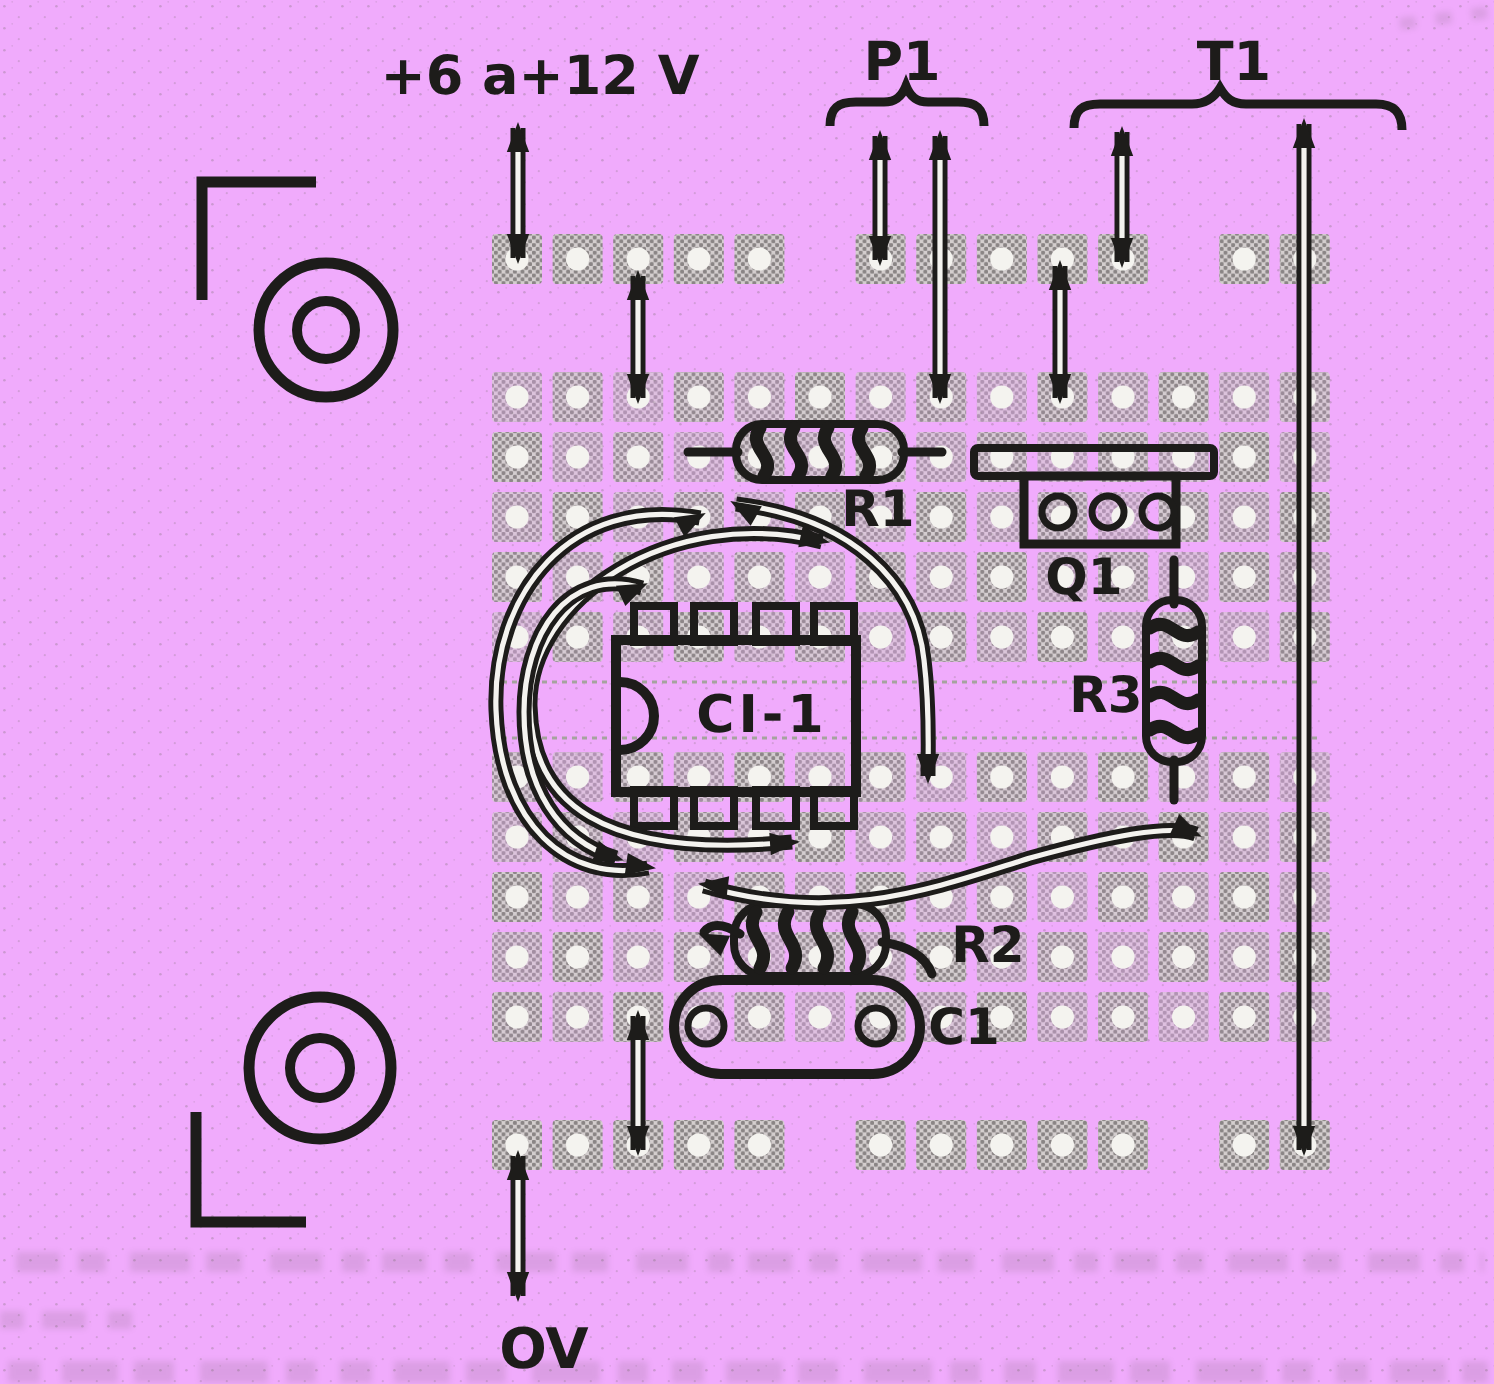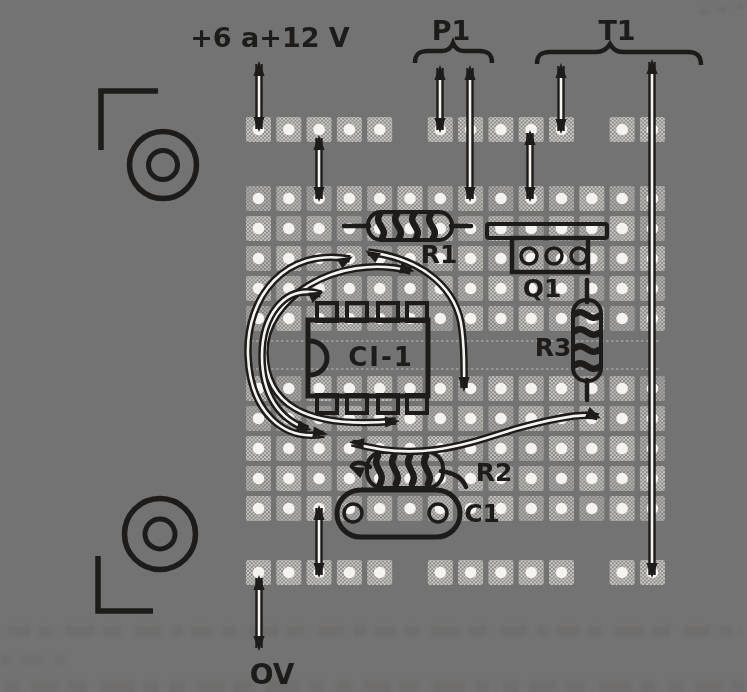--- a/index.html
+++ b/index.html
@@ -1,18 +1,18 @@
 <!DOCTYPE html>
 <html><head>
 <meta charset="utf-8">
 <style>
   html,body{margin:0;padding:0;background:#e9e8e4;}
   .page{
     position:relative;width:747px;height:692px;overflow:hidden;
-    background:#737373;
+    background:#f0abfc;
     font-family:"DejaVu Sans",sans-serif;
   }
   svg{display:block;}
   .lbl{
     font-family:"DejaVu Sans","Liberation Sans",sans-serif;
     font-weight:bold;
     fill:#1d1c1a;
   }
   .ink{stroke:#1d1c1a;fill:none;}
 </style>

